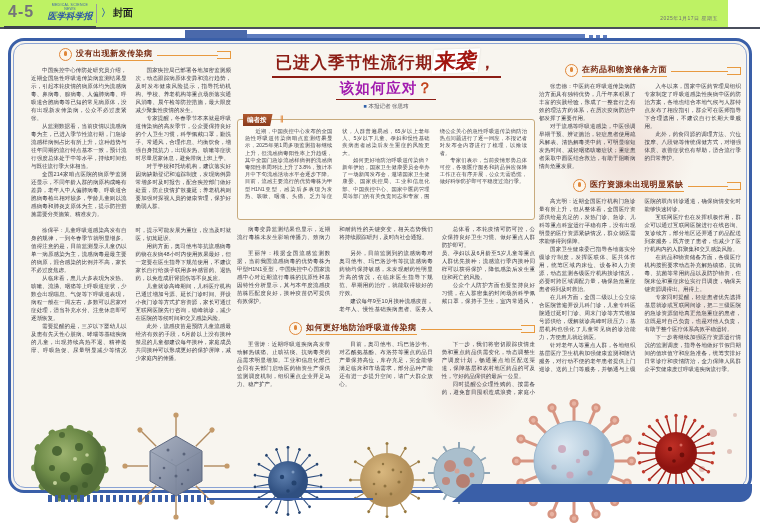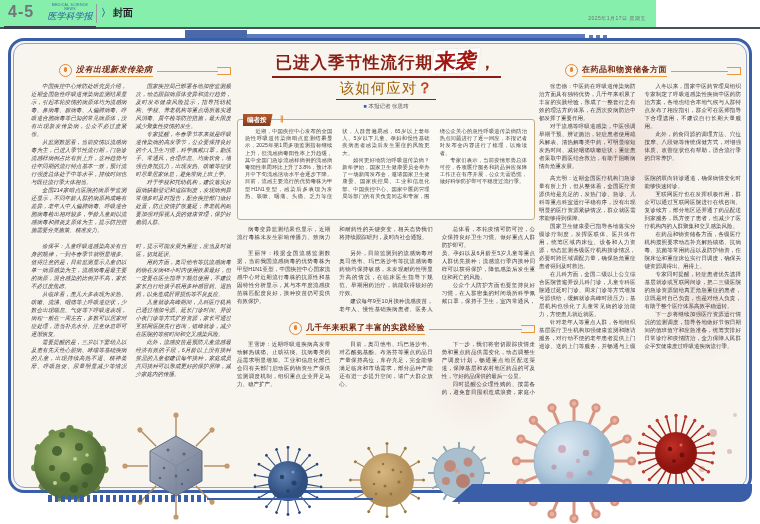--- a/index.html
+++ b/index.html
@@ -1,44 +1,44 @@
 <!DOCTYPE html>
 <html><head>
 <meta charset="utf-8">
 <style>
   html,body{margin:0;padding:0;background:#e9e9e9;}
   .page{position:relative;width:760px;height:524px;background:#ffffff;overflow:hidden;
         font-family:"Liberation Sans","DejaVu Sans",sans-serif;color:#3b3b44;}
   
-  .topbar{position:absolute;left:0;top:0;width:656px;height:28px;background:#86efac;}
+  .topbar{position:absolute;left:0;top:0;width:728px;height:28px;background:#bef264;}
   .pagenum{position:absolute;left:8px;top:3px;font-size:16px;font-weight:600;color:#74747a;letter-spacing:1px;}
   .masthead{position:absolute;left:47px;top:3px;width:46px;text-align:center;}
   .masthead .mh-small{display:block;font-size:3.5px;color:#3a62ac;letter-spacing:.3px;}
-  .masthead .mh-script{display:block;font-family:"DejaVu Serif","Liberation Serif",serif;font-style:italic;font-weight:normal;
+  .masthead .mh-script{display:block;font-family:"DejaVu Serif","Liberation Serif",serif;font-style:italic;font-weight:bold;
         font-size:9px;color:#2e58a8;line-height:10px;text-align:center;}
   .mh-divider{position:absolute;left:96px;top:4px;height:19px;border-left:1px solid #9a9aa2;}
   .section-tag{position:absolute;left:101px;top:6px;font-size:10px;font-weight:bold;color:#1d1d22;}
   .section-tag .chev{color:#2e5fa8;font-weight:bold;margin-right:2px;}
   .issue-date{position:absolute;right:10px;top:15px;font-size:5px;color:#6e6e74;letter-spacing:.5px;}
   .top-rule{position:absolute;left:0;top:27px;width:760px;height:1.5px;background:#4a4f5c;}
   .top-rule-thick{position:absolute;left:4px;top:26px;width:92px;height:3px;background:#3c4150;}
   
   .band-thick{position:absolute;left:185px;top:30px;width:62px;height:13px;background:#4a69ab;}
   .band-thin{position:absolute;left:247px;top:34px;width:338px;height:9px;
         background:linear-gradient(#5d7cbf 0 4px,#ffffff 4px 5.5px,#5d7cbf 5.5px 9px);}
   .band-dashes{position:absolute;left:589px;top:35px;width:20px;height:8px;
         background:repeating-linear-gradient(90deg,#5d7cbf 0 4px,transparent 4px 7px);}
   
   .frame{position:absolute;left:8px;top:38px;width:738px;height:449px;border:3px solid #3a5fa8;
         border-radius:16px;background:#f8f5ef;}
   .frame-inner{position:absolute;inset:2px;border:1px solid #8aa3d4;border-radius:12px;pointer-events:none;}
   .wm{position:absolute;border-radius:50%;pointer-events:none;}
   
   .block{position:absolute;}
-  .block-left{left:20px;top:18px;width:200px;font-style:italic;}
+  .block-left{left:20px;top:2px;width:200px;}
   .block-mid{left:226px;top:8px;width:298px;}
   .block-right{left:528px;top:18px;width:202px;}
   .body-text{font-size:5.5px;line-height:8px;text-align:justify;color:#3b3b44;overflow:hidden;}
   .body-text p{margin:0;text-indent:2em;}
   .cols2{column-count:2;column-gap:9px;}
   .cols3{column-count:3;column-gap:9px;}
   
   .sec-head{display:flex;align-items:center;gap:4px;margin:5px 0 5px;height:13px;}
   .sec-icon{flex:none;width:11px;height:11px;border:1.2px solid #e0873a;border-radius:50%;background:#fdf6ec;position:relative;}
   .sec-icon::after{content:"";position:absolute;left:3.6px;top:2.2px;width:3px;height:5px;background:#e0873a;border-radius:2px;}
@@ -49,21 +49,21 @@
   .sec-line::after{content:"";position:absolute;right:0;top:0;width:13px;height:6px;
         border:1px solid #e89a40;border-left:none;}
   
   .headline{text-align:center;margin-bottom:4px;}
   .hl1{display:inline-block;border-bottom:2px solid #8c1d15;padding:0 4px 1px;line-height:24px;}
   .hl-main{font-size:16.5px;font-weight:bold;color:#8c1d15;letter-spacing:1px;}
   .hl-accent{display:inline-block;font-family:"DejaVu Serif","Liberation Serif",serif;font-weight:bold;
         font-size:21px;color:#a21510;background:#fff;padding:0 2px;transform:skewX(-8deg) rotate(-2deg);
         box-shadow:0 0 2px rgba(0,0,0,.12);}
   .hl2{display:inline-block;border-bottom:1.5px solid #8c1d15;padding:0 4px 1px;line-height:20px;}
-  .hl-main2{font-size:14.5px;font-weight:normal;color:#a16207;letter-spacing:1px;}
+  .hl-main2{font-size:14.5px;font-weight:bold;color:#a21caf;letter-spacing:1px;}
   .hl-q{font-size:15px;font-weight:bold;color:#c2431c;}
   .byline{font-size:5.5px;color:#55555c;margin-top:3px;}
   .byline-marker{color:#2e5fa8;}
   
   .editor-box{position:relative;margin-top:9px;border:1px solid #c8ab7e;border-radius:3px;
         padding:8px 7px 5px;background:rgba(255,253,248,.55);}
   .ed-label{position:absolute;top:-6px;left:5px;font-size:6.5px;font-weight:bold;color:#fff;
         background:linear-gradient(#b05a30,#8a3a1c);padding:1.5px 6px 1.5px 4px;
         clip-path:polygon(0 0,100% 0,92% 100%,0 100%);}
   .ed-slashes{position:absolute;top:-5px;left:42px;font-size:7px;font-weight:bold;color:#e0873a;font-style:italic;}
@@ -170,21 +170,21 @@
 
       <div class="body-text cols3" style="height:68px">
           <p>王丽萍：根据全国流感监测数据，当前我国流感病毒的优势毒株为甲型H1N1亚型，中国疾控中心国家流感中心对近期流行毒株的抗原性和基因特性分析显示，其与本年度流感疫苗株匹配度良好，接种疫苗仍可提供有效保护。</p>
           <p>另外，目前监测到的流感病毒对奥司他韦、玛巴洛沙韦等抗流感病毒药物均保持敏感，未发现耐药性明显升高的情况，在临床医生指导下规范、早期用药治疗，就能取得较好的疗效。</p>
           <p>建议每年9至10月接种流感疫苗，老年人、慢性基础疾病患者、医务人员、孕妇以及6月龄至5岁儿童等重点人群优先接种；流感流行季内接种同样可以获得保护，降低感染后发生重症和死亡的风险。</p>
           <p>公众个人防护方面也要坚持良好习惯，在人群密集的封闭场所科学佩戴口罩，保持手卫生，室内常通风，这些措施对降低各类呼吸道病原的传播风险都是有效的。</p>
         </div>
 
       <div class="sec-head" style="padding-left:52px">
         <span class="sec-icon"></span>
-        <span class="sec-title">几千年来积累了丰富的实践经验</span>
+        <span class="sec-title">如何更好地防治呼吸道传染病</span>
         <span class="sec-line"></span>
       </div>
       <div class="body-text cols3" style="height:62px">
           <p>王雪涛：近期呼吸道疾病高发带动解热镇痛、止咳祛痰、抗病毒类药品需求明显增加。工业和信息化部已会同有关部门启动医药物资生产保供监测调度机制，组织重点企业开足马力、稳产扩产。</p>
           <p>目前，奥司他韦、玛巴洛沙韦、对乙酰氨基酚、布洛芬等重点药品日产量保持高位，库存充足，完全能够满足临床和市场需求，部分品种产能还有进一步提升空间，请广大群众放心。</p>
           <p>下一步，我们将密切跟踪疫情走势和重点药品供需变化，动态调整生产调度计划，畅通重点地区配送渠道，保障基层和农村地区药品的可及性，守好药品保供的最后一公里。</p>
           <p>同时提醒公众理性购药、按需备药，避免盲目囤积造成浪费，家庭小药箱注意定期清理过期药品。</p>
         </div>
     </div>
 
@@ -193,20 +193,25 @@
         <span class="sec-icon"></span>
         <span class="sec-title">在药品和物资储备方面</span>
         <span class="sec-line"></span>
       </div>
       <div class="body-text cols2" style="height:92px">
           <p>张忠德：中医药在呼吸道传染病防治方面具有独特优势，几千年来积累了丰富的实践经验，形成了一整套行之有效的理法方药体系，在历次疫病防治中都发挥了重要作用。</p>
           <p>对于流感等呼吸道感染，中医强调早期干预、辨证施治，轻症患者使用疏风解表、清热解毒类中药，可明显缩短发热时间、减轻咽痛咳嗽症状；重症患者采取中西医结合救治，有助于阻断病情向危重发展。</p>
           <p>入冬以来，国家中医药管理局组织专家制定了呼吸道感染性疾病中医药防治方案，各地也结合本地气候与人群特点发布了相应指引，群众可在医师指导下合理选用，不建议自行长期大量服用。</p>
           <p>此外，药食同源的调理方法、穴位按摩、八段锦等传统保健方式，对增强体质、改善症状也有帮助，适合流行季的日常养护。</p>
         </div>
+      <div class="sec-head" style="padding-left:34px">
+        <span class="sec-icon"></span>
+        <span class="sec-title">医疗资源未出现明显紧缺</span>
+        <span class="sec-line"></span>
+      </div>
       <div class="body-text cols2" style="height:226px">
           <p>高光明：近期全国医疗机构门急诊量有所上升，但从整体看，全国医疗资源供给是充足的，发热门诊、急诊、儿科等重点科室运行平稳有序，没有出现明显的医疗资源紧缺情况，群众就医需求能够得到保障。</p>
           <p>国家卫生健康委已指导各地落实分级诊疗制度，发挥医联体、医共体作用，统筹区域内床位、设备和人力资源，动态监测各级医疗机构接诊情况，必要时跨区域调配力量，确保急危重症患者得到及时救治。</p>
           <p>在儿科方面，全国二级以上公立综合医院普遍开设儿科门诊，儿童专科医院通过延时门诊、周末门诊等方式增加号源供给，缓解就诊高峰时段压力；基层机构也强化了儿童常见病的诊治能力，方便患儿就近就医。</p>
           <p>针对老年人等重点人群，各地组织基层医疗卫生机构加强健康监测和随访服务，对行动不便的老年患者提供上门巡诊、送药上门等服务，并畅通与上级医院的双向转诊通道，确保病情变化时能够快速转诊。</p>
           <p>互联网医疗也在发挥积极作用，群众可以通过互联网医院进行在线咨询、复诊续方，部分地区还开通了药品配送到家服务，既方便了患者，也减少了医疗机构内的人群聚集和交叉感染风险。</p>
           <p>在药品和物资储备方面，各级医疗机构按照要求动态补充解热镇痛、抗病毒、抗菌等常用药品以及防护物资，住院床位和重症床位实行日调度，确保关键资源调得出、用得上。</p>
           <p>专家同时提醒，轻症患者优先选择基层就诊或互联网问诊，把二三级医院的急诊资源留给真正危急重症的患者，这既是对自己负责，也是对他人负责，有助于整个医疗体系高效平稳运转。</p>
           <p>下一步将继续加强医疗资源运行情况的监测调度，指导各地做好节假日期间的值班值守和应急准备，统筹安排好日常诊疗和疫情防治，全力保障人民群众平安健康度过呼吸道疾病流行季。</p>
         </div>

